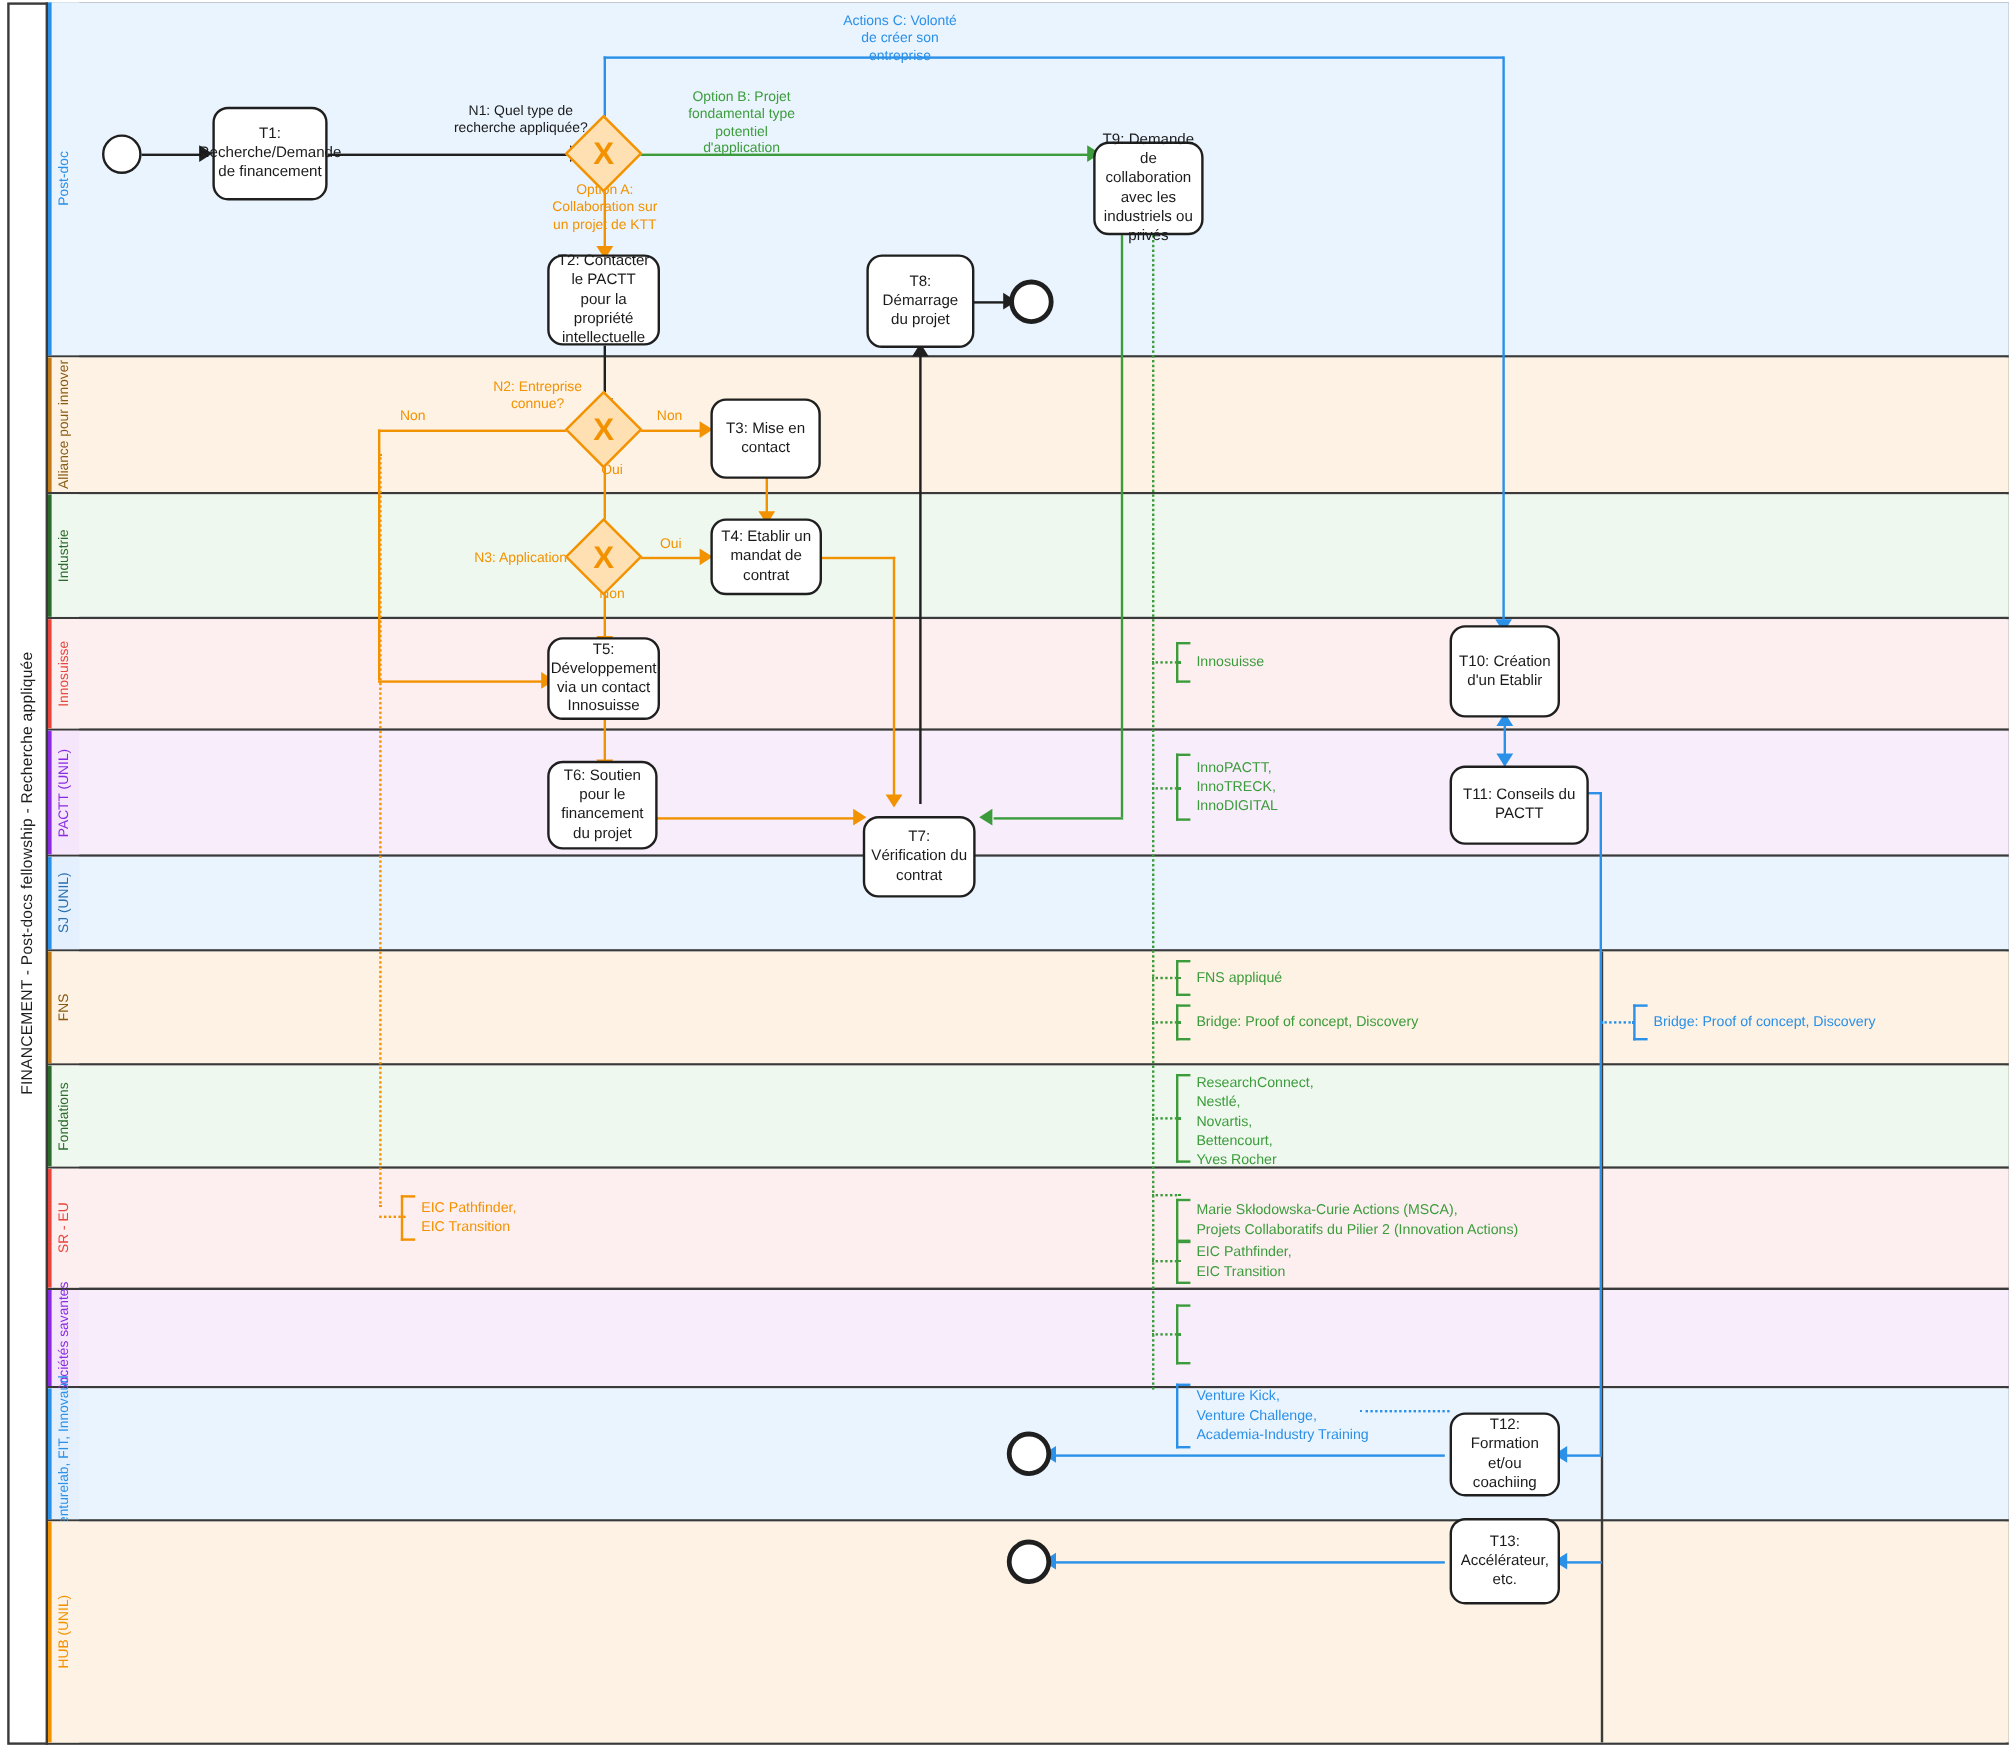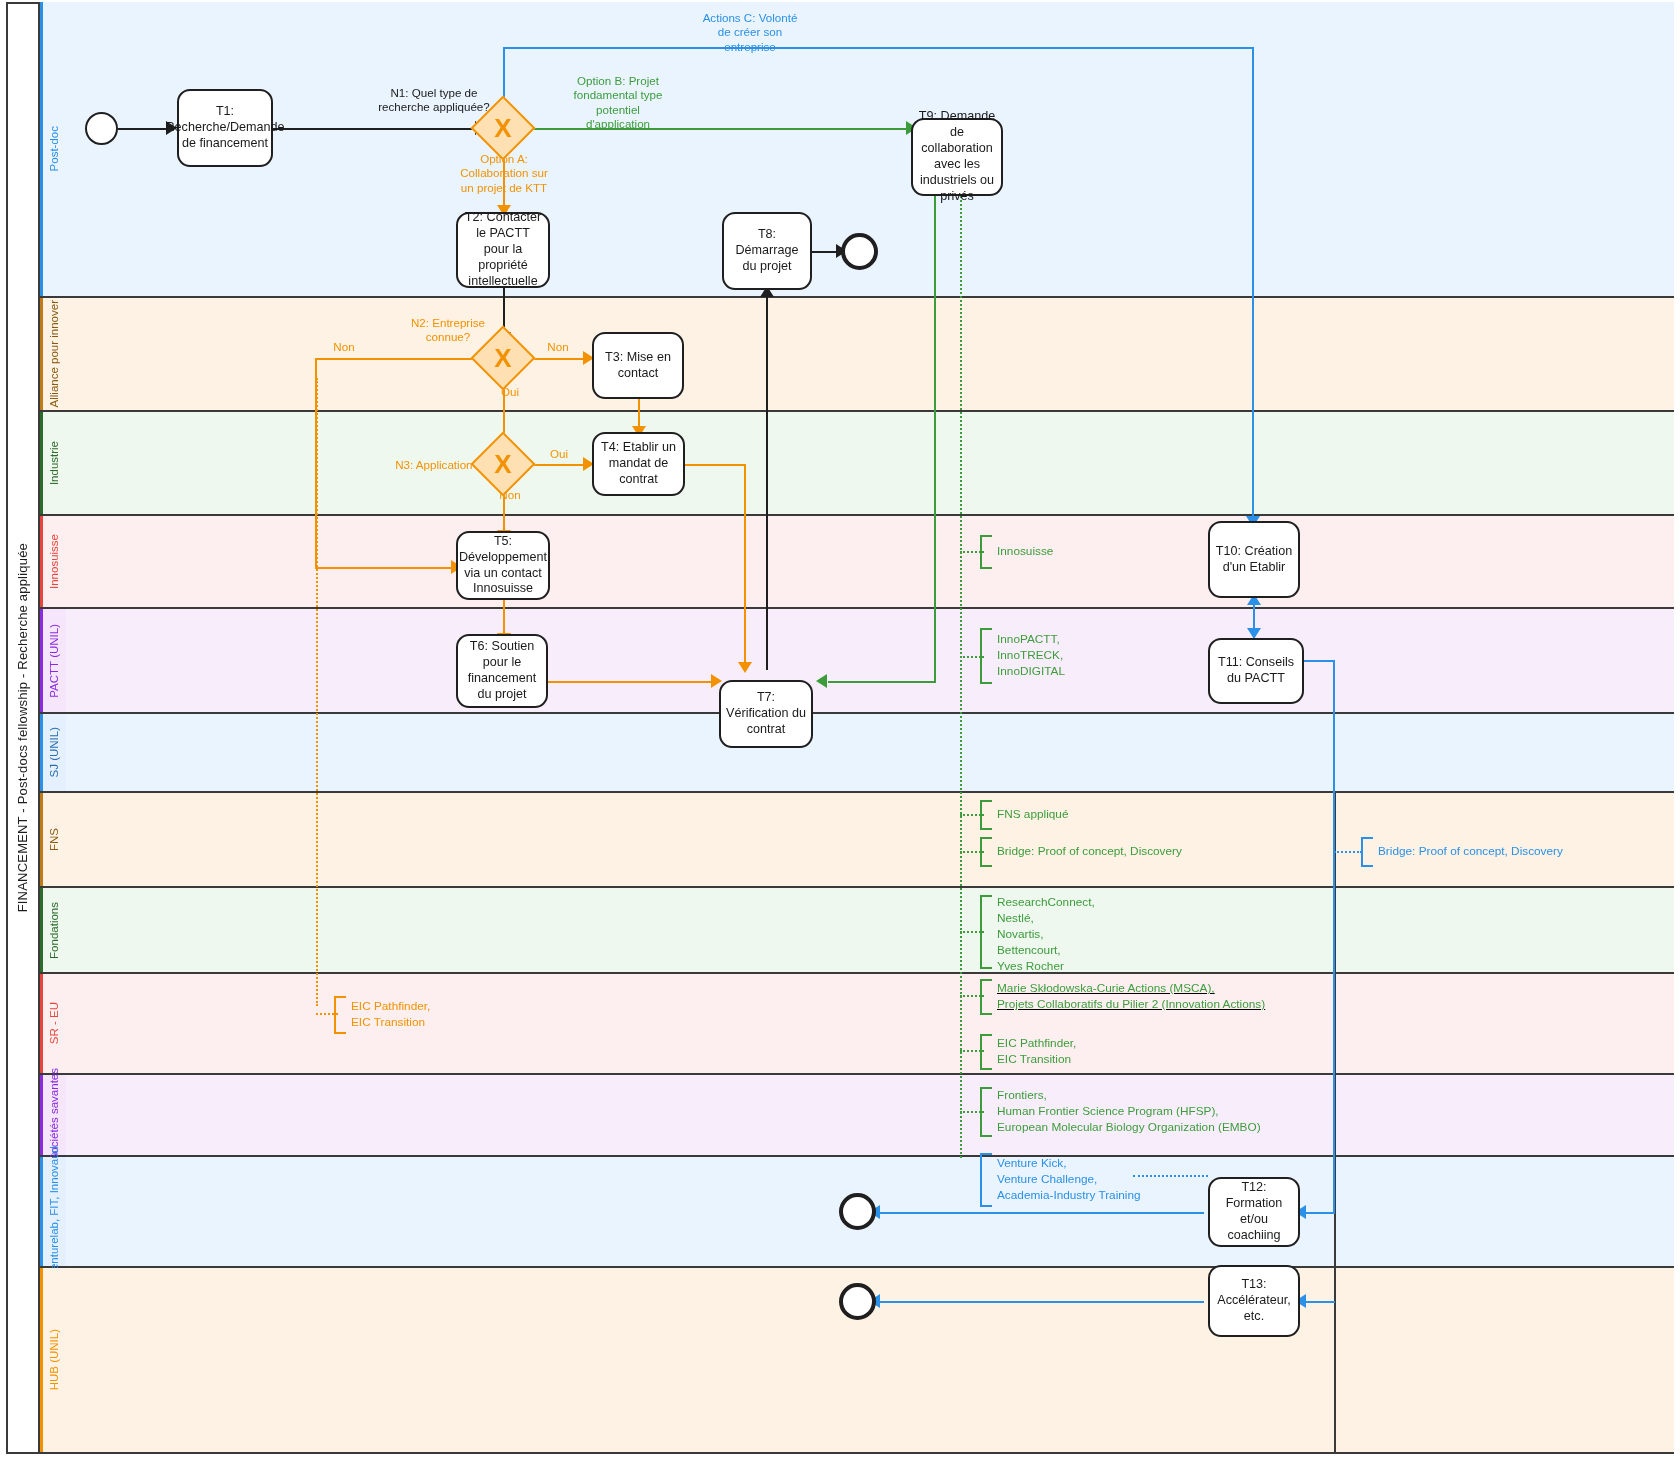--- a/index.html
+++ b/index.html
@@ -297,21 +297,21 @@
   <div class="task" style="left:592px;top:432px;width:93px;height:64px;">T4: Etablir un mandat de contrat</div>
 
   <div class="task" style="left:456px;top:531px;width:94px;height:69px;">T5: Développement via un contact Innosuisse</div>
 
   <div class="task" style="left:456px;top:634px;width:92px;height:74px;">T6: Soutien pour le financement du projet</div>
 
   <div class="task" style="left:719px;top:680px;width:94px;height:68px;">T7: Vérification du contrat</div>
 
   <div class="task" style="left:1208px;top:521px;width:92px;height:77px;">T10: Création d'un Etablir</div>
 
-  <div class="task" style="left:1208px;top:638px;width:96px;height:66px;">T11: Conseils du PACTT</div>
+  <div class="task" style="left:1208px;top:638px;width:116px;height:66px;">T11: Conseils du PACTT</div>
 
   <div class="task" style="left:1208px;top:1177px;width:92px;height:70px;">T12: Formation et/ou coachiing</div>
 
   <div class="ev end" style="left:839px;top:1193px;width:37px;height:37px;"></div>
 
   <div class="task" style="left:1208px;top:1265px;width:92px;height:72px;">T13: Accélérateur, etc.</div>
 
   <div class="ev end" style="left:839px;top:1283px;width:37px;height:37px;"></div>
 
   <div class="anno" style="left:334px;top:996px;">
@@ -349,37 +349,34 @@
 
   <div class="anno" style="left:980px;top:895px;">
     <div class="brk" style="border-color:#3c9c3c;height:74px;"></div>
     <div class="atxt" style="color:#3c9c3c;">ResearchConnect,
 Nestlé,
 Novartis,
 Bettencourt,
 Yves Rocher</div>
   </div>
 
-  <div class="anno" style="left:980px;top:979px;text-decoration:underline;">
+  <div class="anno" style="left:980px;top:999px;">
     <div class="brk" style="border-color:#3c9c3c;height:36px;"></div>
     <div class="atxt" style="color:#3c9c3c;">Marie Skłodowska-Curie Actions (MSCA),
 Projets Collaboratifs du Pilier 2 (Innovation Actions)</div>
   </div>
 
   <div class="anno" style="left:980px;top:1034px;">
     <div class="brk" style="border-color:#3c9c3c;height:36px;"></div>
     <div class="atxt" style="color:#3c9c3c;">EIC Pathfinder,
 EIC Transition</div>
   </div>
 
   <div class="anno" style="left:951px;top:1087px;">
     <div class="brk" style="border-color:#3c9c3c;height:50px;margin-left:29px;"></div>
-    <div class="atxt" style="color:#3c9c3c;">Frontiers,
-Human Frontier Science Program (HFSP),
-European Molecular Biology Organization (EMBO)</div>
   </div>
 
   <div class="anno" style="left:980px;top:1153px;">
     <div class="brk" style="border-color:#2a90e8;height:54px;"></div>
     <div class="atxt" style="color:#2a90e8;">Venture Kick,
 Venture Challenge,
 Academia-Industry Training</div>
   </div>
 
 </div>

